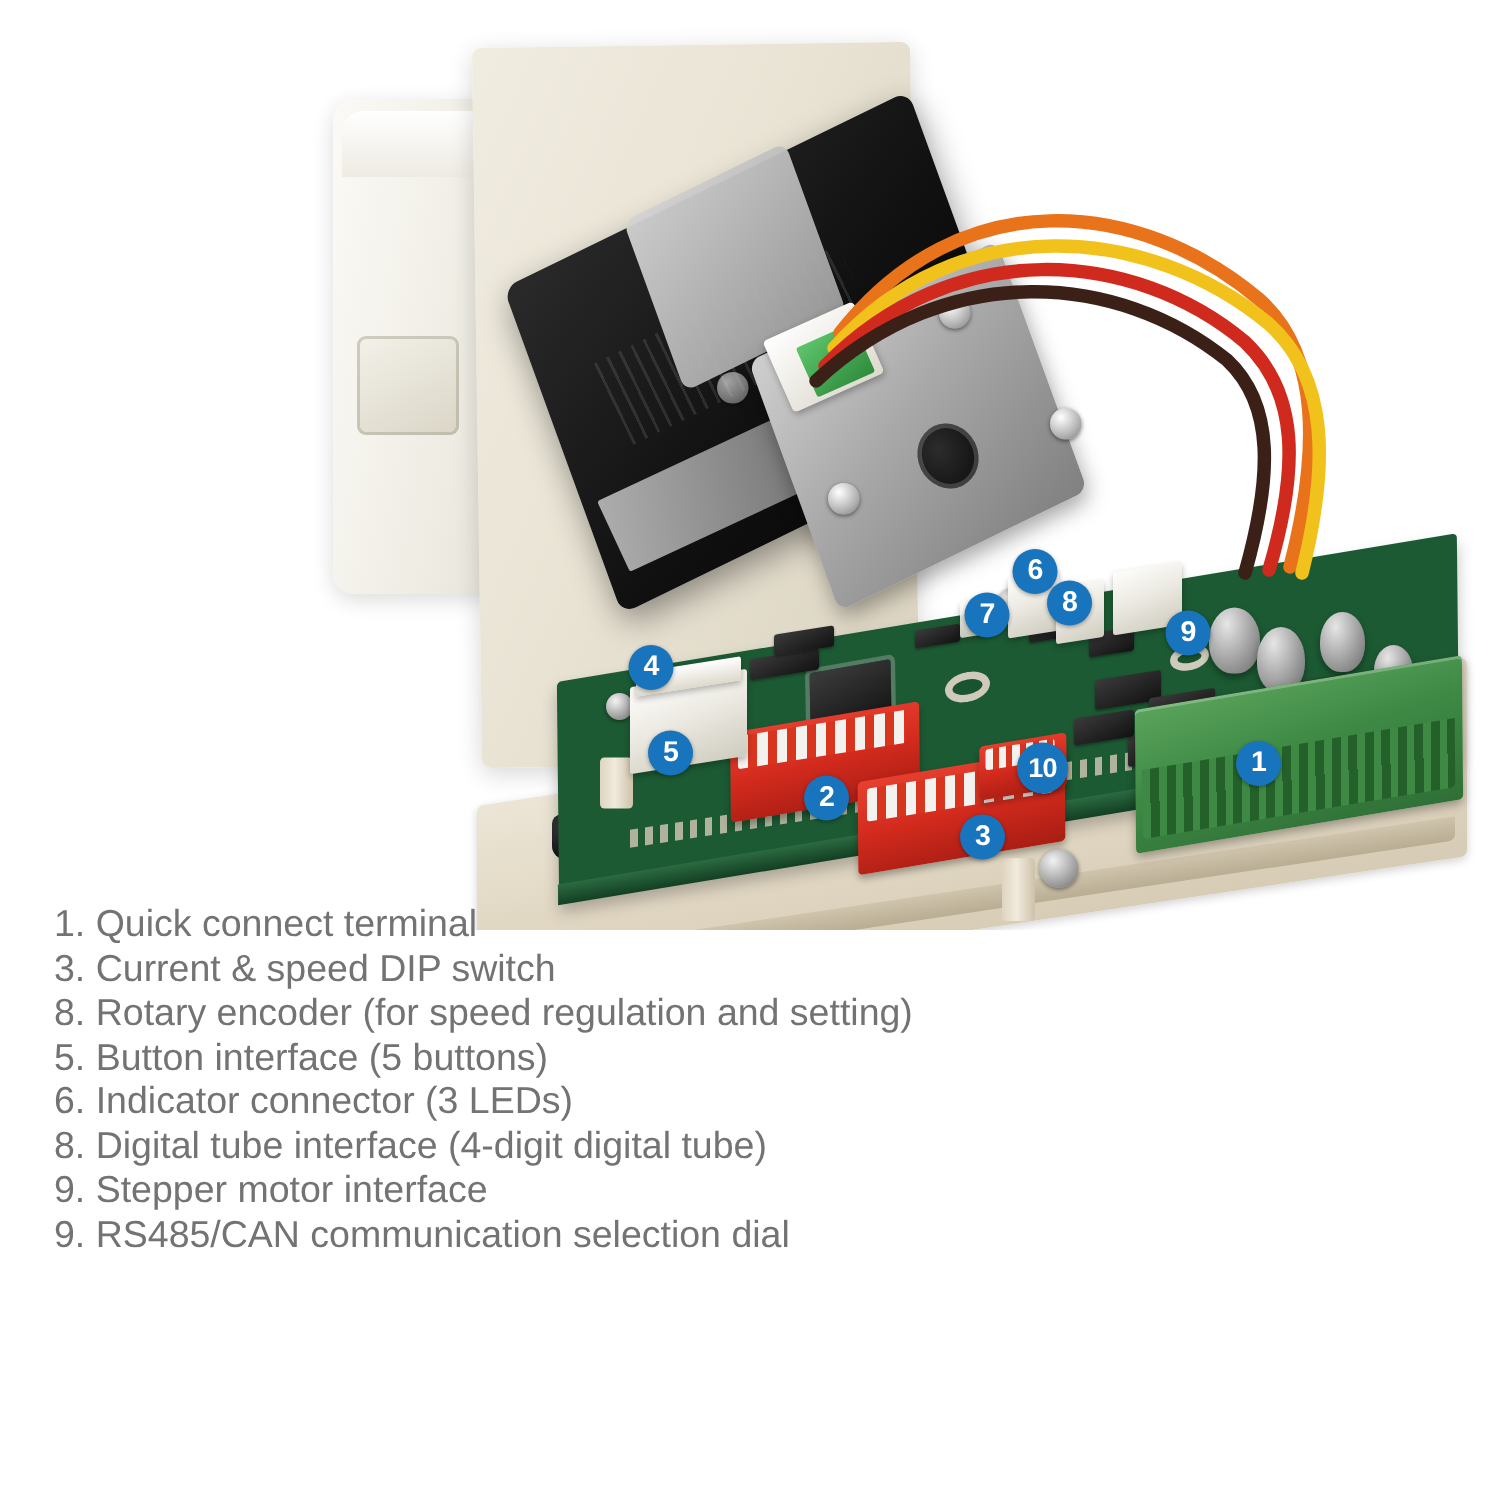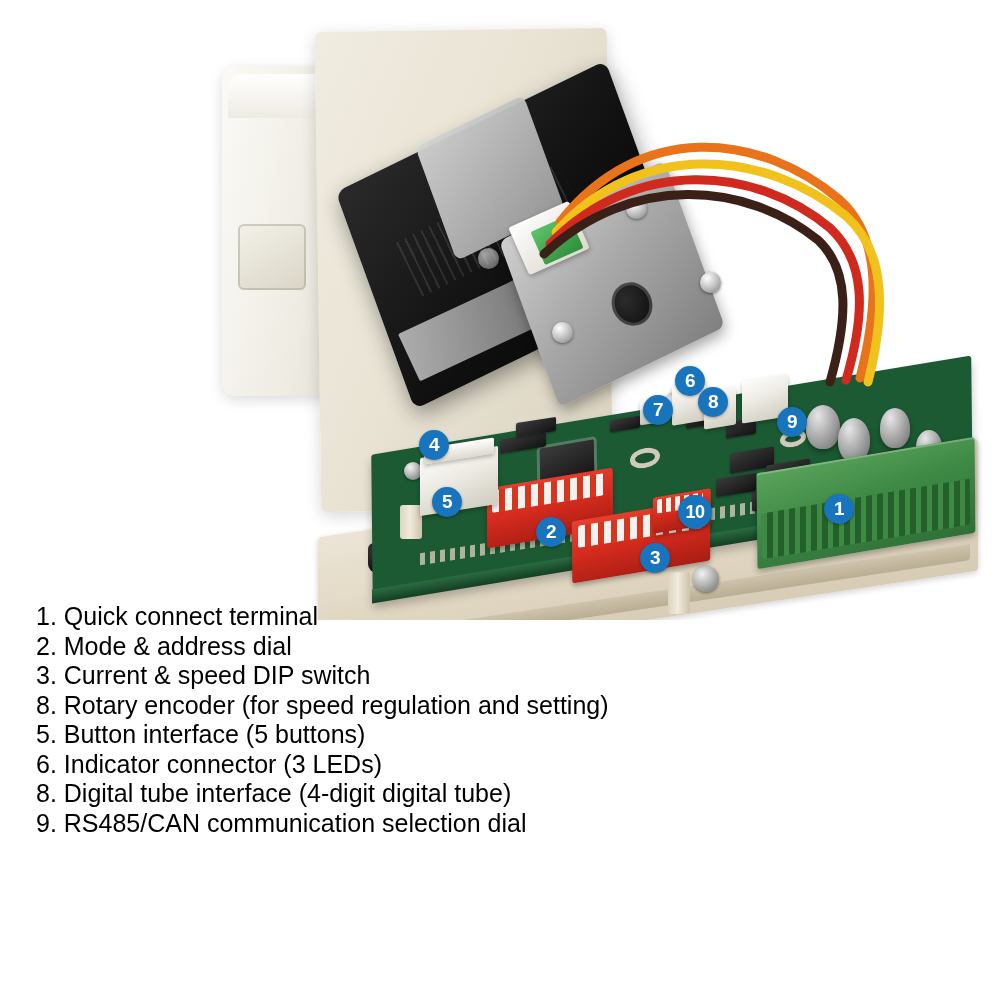--- a/index.html
+++ b/index.html
@@ -368,21 +368,21 @@
     letter-spacing: .3px;
     margin: 0 0 24px 2px;
     font-family: "Liberation Sans", sans-serif;
   }
   #definition-list {
     list-style: none;
     margin: 0;
     padding: 0;
   }
   #definition-list li {
-    color: #000000;
+    color: #737373;
     font-size: 25px;
     line-height: 29.5px;
     white-space: nowrap;
     font-family: "Liberation Sans", sans-serif;
   }
 </style>
 </head>
 <body>
 
 <div id="product-photo">
@@ -477,21 +477,21 @@
       <div class="badge" style="left: 643px; top: 395px;">7</div>
       <div class="badge" style="left: 698px; top: 387px;">8</div>
       <div class="badge" style="left: 777px; top: 407px;">9</div>
       <div class="badge wide" style="left: 678px; top: 495px;">10</div>
     </div>
 </div>
 
 <div id="interface-definition">
   <ul id="definition-list">
       <li>1. Quick connect terminal</li>
-      <li>2. Mode &amp; address dial</li>
       <li>3. Current &amp; speed DIP switch</li>
       <li>8. Rotary encoder (for speed regulation and setting)</li>
       <li>5. Button interface (5 buttons)</li>
       <li>6. Indicator connector (3 LEDs)</li>
       <li>8. Digital tube interface (4-digit digital tube)</li>
+      <li>9. Stepper motor interface</li>
       <li>9. RS485/CAN communication selection dial</li>
     </ul>
 </div>
 
 </body></html>

